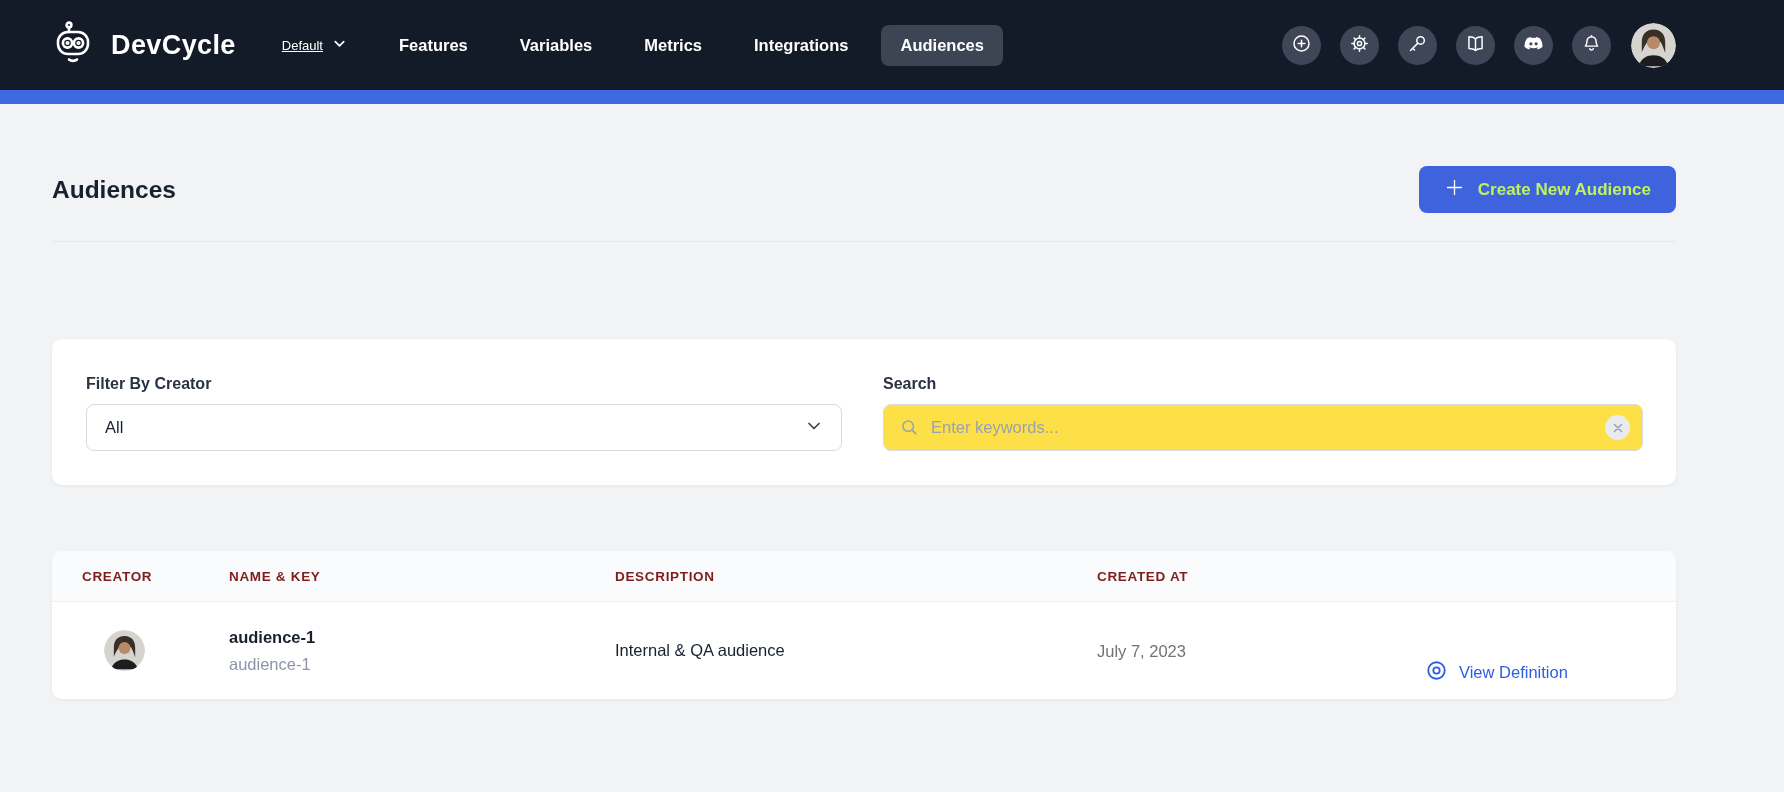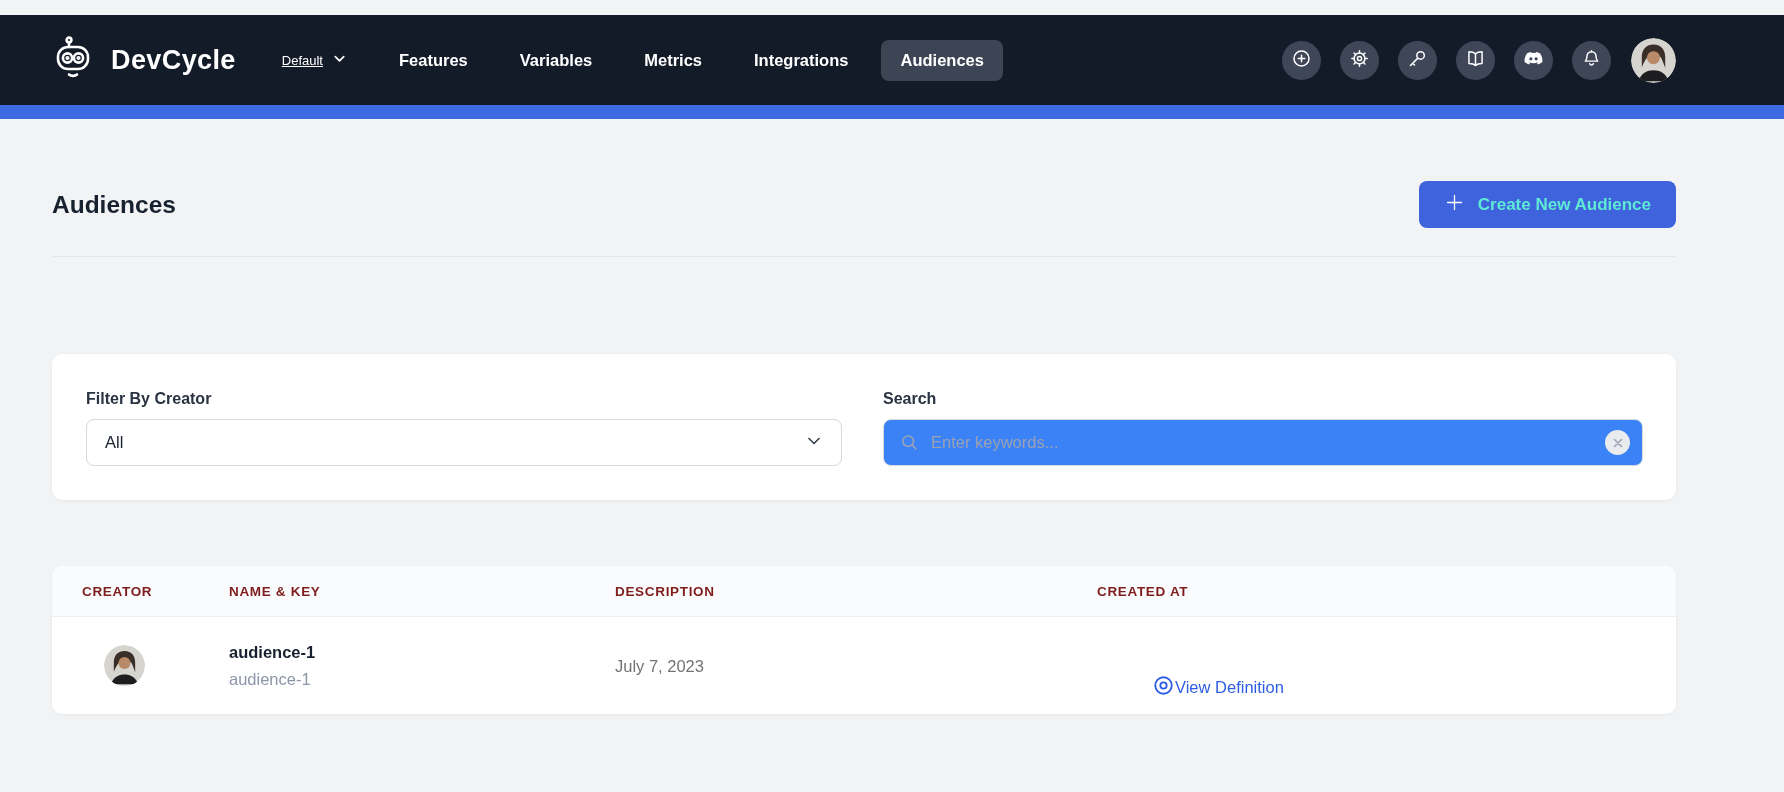--- a/index.html
+++ b/index.html
@@ -9,21 +9,20 @@
     background:#f2f3f5;
     color:#18212f;
     overflow:hidden;
   }
 
   
   .topnav {
     height:90px; background:#141b28;
     display:flex; align-items:center;
     padding:0 108px 0 52px;
-    margin-top:15px;
   }
   .brand { display:flex; align-items:center; cursor:pointer; }
   .brand svg { width:48px; height:48px; }
   .brand-name { color:#fff; font-size:27px; font-weight:700; letter-spacing:.4px; margin-left:11px; }
   .project-switcher {
     margin-left:46px; display:flex; align-items:center; gap:9px;
     color:#fff; font-size:13px; cursor:pointer;text-decoration:underline;
   }
   .project-switcher svg { width:15px; height:15px; }
   .menu { display:flex; align-items:center; }
@@ -47,21 +46,21 @@
   .avatar-btn svg { width:45px; height:45px; display:block; }
 
   .accent-bar { height:14px; background:#3e6ae1; }
 
   
   .content { padding:0 108px 0 52px; }
   .page-head { display:flex; justify-content:space-between; align-items:center; margin-top:62px; }
   .page-title { font-size:24.5px; font-weight:700; color:#18212f; }
   .btn-primary {
     height:47px; padding:0 25px; background:#3e63dd; border:none; border-radius:8px;
-    color:#5eead4; font-size:17px; font-weight:600; font-family:inherit;
+    color:#bef264; font-size:17px; font-weight:600; font-family:inherit;
     display:flex; align-items:center; gap:13px; cursor:pointer;
   }
   .btn-primary svg { width:21px; height:21px; }
   .page-divider { border:0; border-top:1px solid #e4e6ea; margin-top:28px; }
 
   
   .filter-card {
     margin-top:97px; background:#fff; border-radius:10px;
     box-shadow:0 1px 3px rgba(20,27,40,.06);
     padding:36px 33px 34px 34px; display:flex; gap:41px;
@@ -69,21 +68,21 @@
   .fg-creator { width:756px; }
   .fg-search { flex:1; }
   .field-label { display:block; font-size:16px; font-weight:600; color:#2a3342; margin-bottom:11px; }
   .select {
     height:47px; border:1px solid #d6dae1; border-radius:8px; background:#fff;
     display:flex; align-items:center; justify-content:space-between;
     padding:17px 18px; font-size:16.5px; color:#18212f; cursor:pointer;
   }
   .select svg { width:18px; height:18px; }
   .search-box {
-    height:47px; border:1px solid #d6dae1; border-radius:8px; background:#3b82f6;
+    height:47px; border:1px solid #d6dae1; border-radius:8px; background:#fde047;
     display:flex; align-items:center; padding:0 12px 0 15px;
   }
   .search-box svg.mag { width:21px; height:21px; flex:none; }
   .search-box input {
     flex:1; border:none; outline:none; font-family:inherit;
     font-size:16.5px; color:#18212f; margin-left:11px; background:transparent;
   }
   .search-box input::placeholder { color:#99a1b2; }
   .clear-btn {
     width:25px; height:25px; border-radius:50%; background:#e9ebef; border:none;
@@ -104,21 +103,21 @@
   .th { font-size:13.5px; font-weight:600; color:#7f1d1d; letter-spacing:.05em; }
   .t-row { height:97px; background:#fff; }
   .row-avatar { width:41px; height:41px; border-radius:50%; overflow:hidden; margin-left:22px; display:block; }
   .row-avatar svg { width:41px; height:41px; display:block; }
   .cell-name-main { font-size:16.5px; font-weight:700; color:#18212f; line-height:24px; }
   .cell-name-key { font-size:16.5px; color:#8d95a8; line-height:24px; margin-top:3px; }
   .cell-desc { font-size:16.5px; color:#18212f; }
   .cell-date { font-size:16.5px; color:#737373; line-height:24px; }
   .cell-time { font-size:16.5px; color:#6e7787; line-height:24px; margin-top:3px; }
   .view-link {
-    display:flex; align-items:center; margin-left:55px;
+    display:flex; align-items:center; gap:11px; margin-left:55px;
     color:#2d5de3; font-size:16.5px; font-weight:500; text-decoration:none; cursor:pointer;margin-top:44px;
   }
   .view-link svg { width:23px; height:23px; }
 </style>
 </head>
 <body>
 
 <header class="topnav">
   <div class="brand">
     <span>
@@ -280,20 +279,21 @@
             <path d="M24 7c-8.5 0-12.5 6-12.5 13.5v11c2.5-6.5 4.5-9 7-12.5 3.5 2.5 9 3 13 1 2 3.5 3 6.5 5 12V20.5C36.5 13 32.5 7 24 7z" fill="#3a2e28"></path>
             <circle cx="24" cy="21" r="7" fill="#b98a68"></circle>
             <path d="M8 46c3-8.5 9-11.5 16-11.5S37 37.5 40 46z" fill="#1d1d1f"></path>
           </svg>
         </span>
       </div>
       <div>
         <div class="cell-name-main">audience-1</div>
         <div class="cell-name-key">audience-1</div>
       </div>
+      <div class="cell-desc">Internal &amp; QA audience</div>
       <div>
         <div class="cell-date">July 7, 2023</div>
       </div>
       <div>
         <a class="view-link">
           <span>
             <svg viewBox="0 0 24 24" fill="none" stroke="#2d5de3" stroke-width="1.9" width="23" height="23">
               <circle cx="12" cy="12" r="8.6"></circle>
               <circle cx="12" cy="12" r="3.3"></circle>
             </svg>

